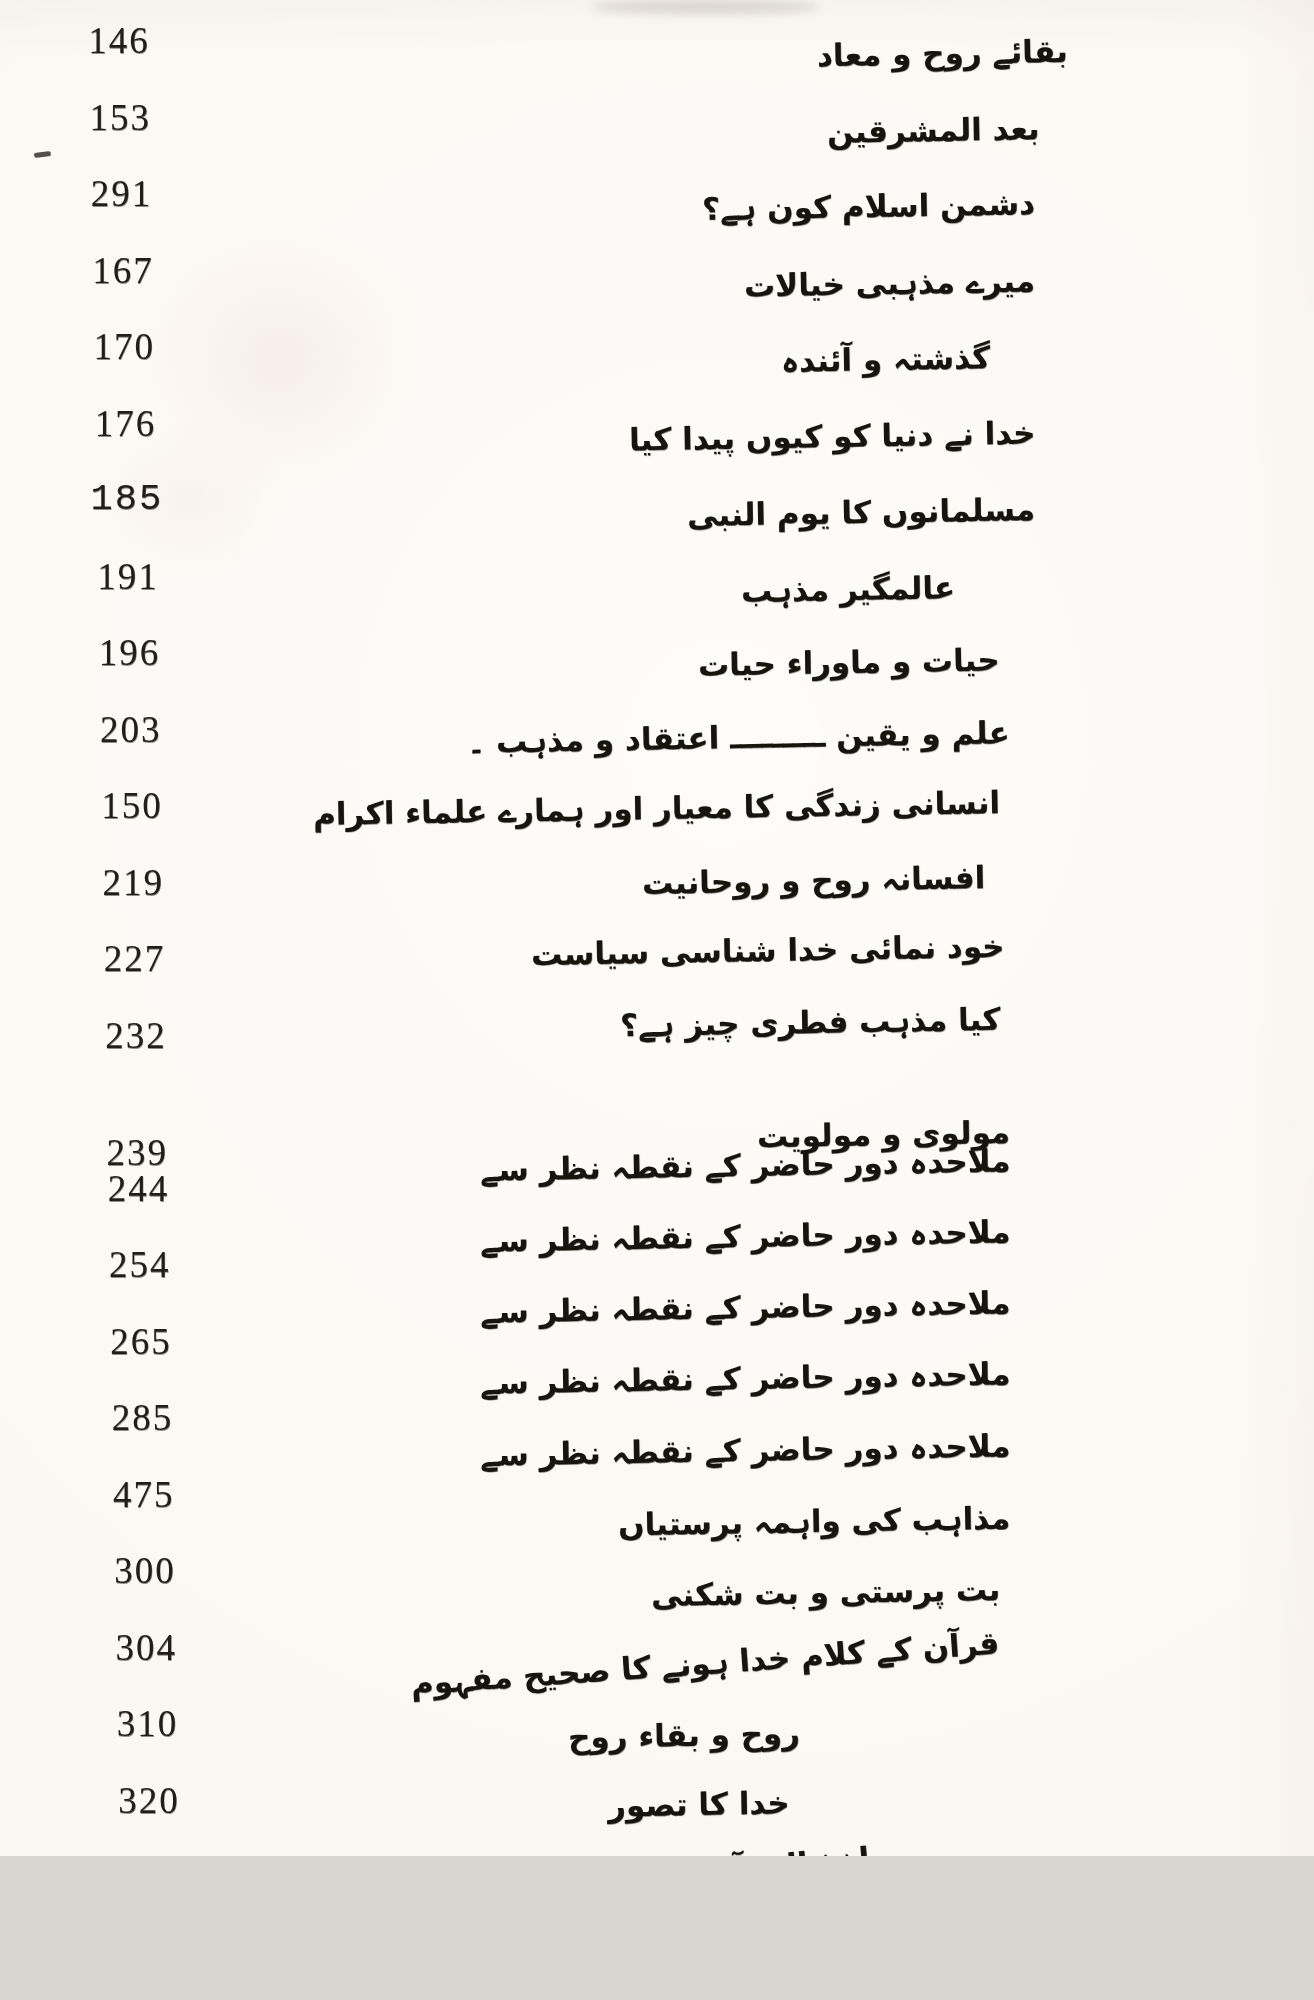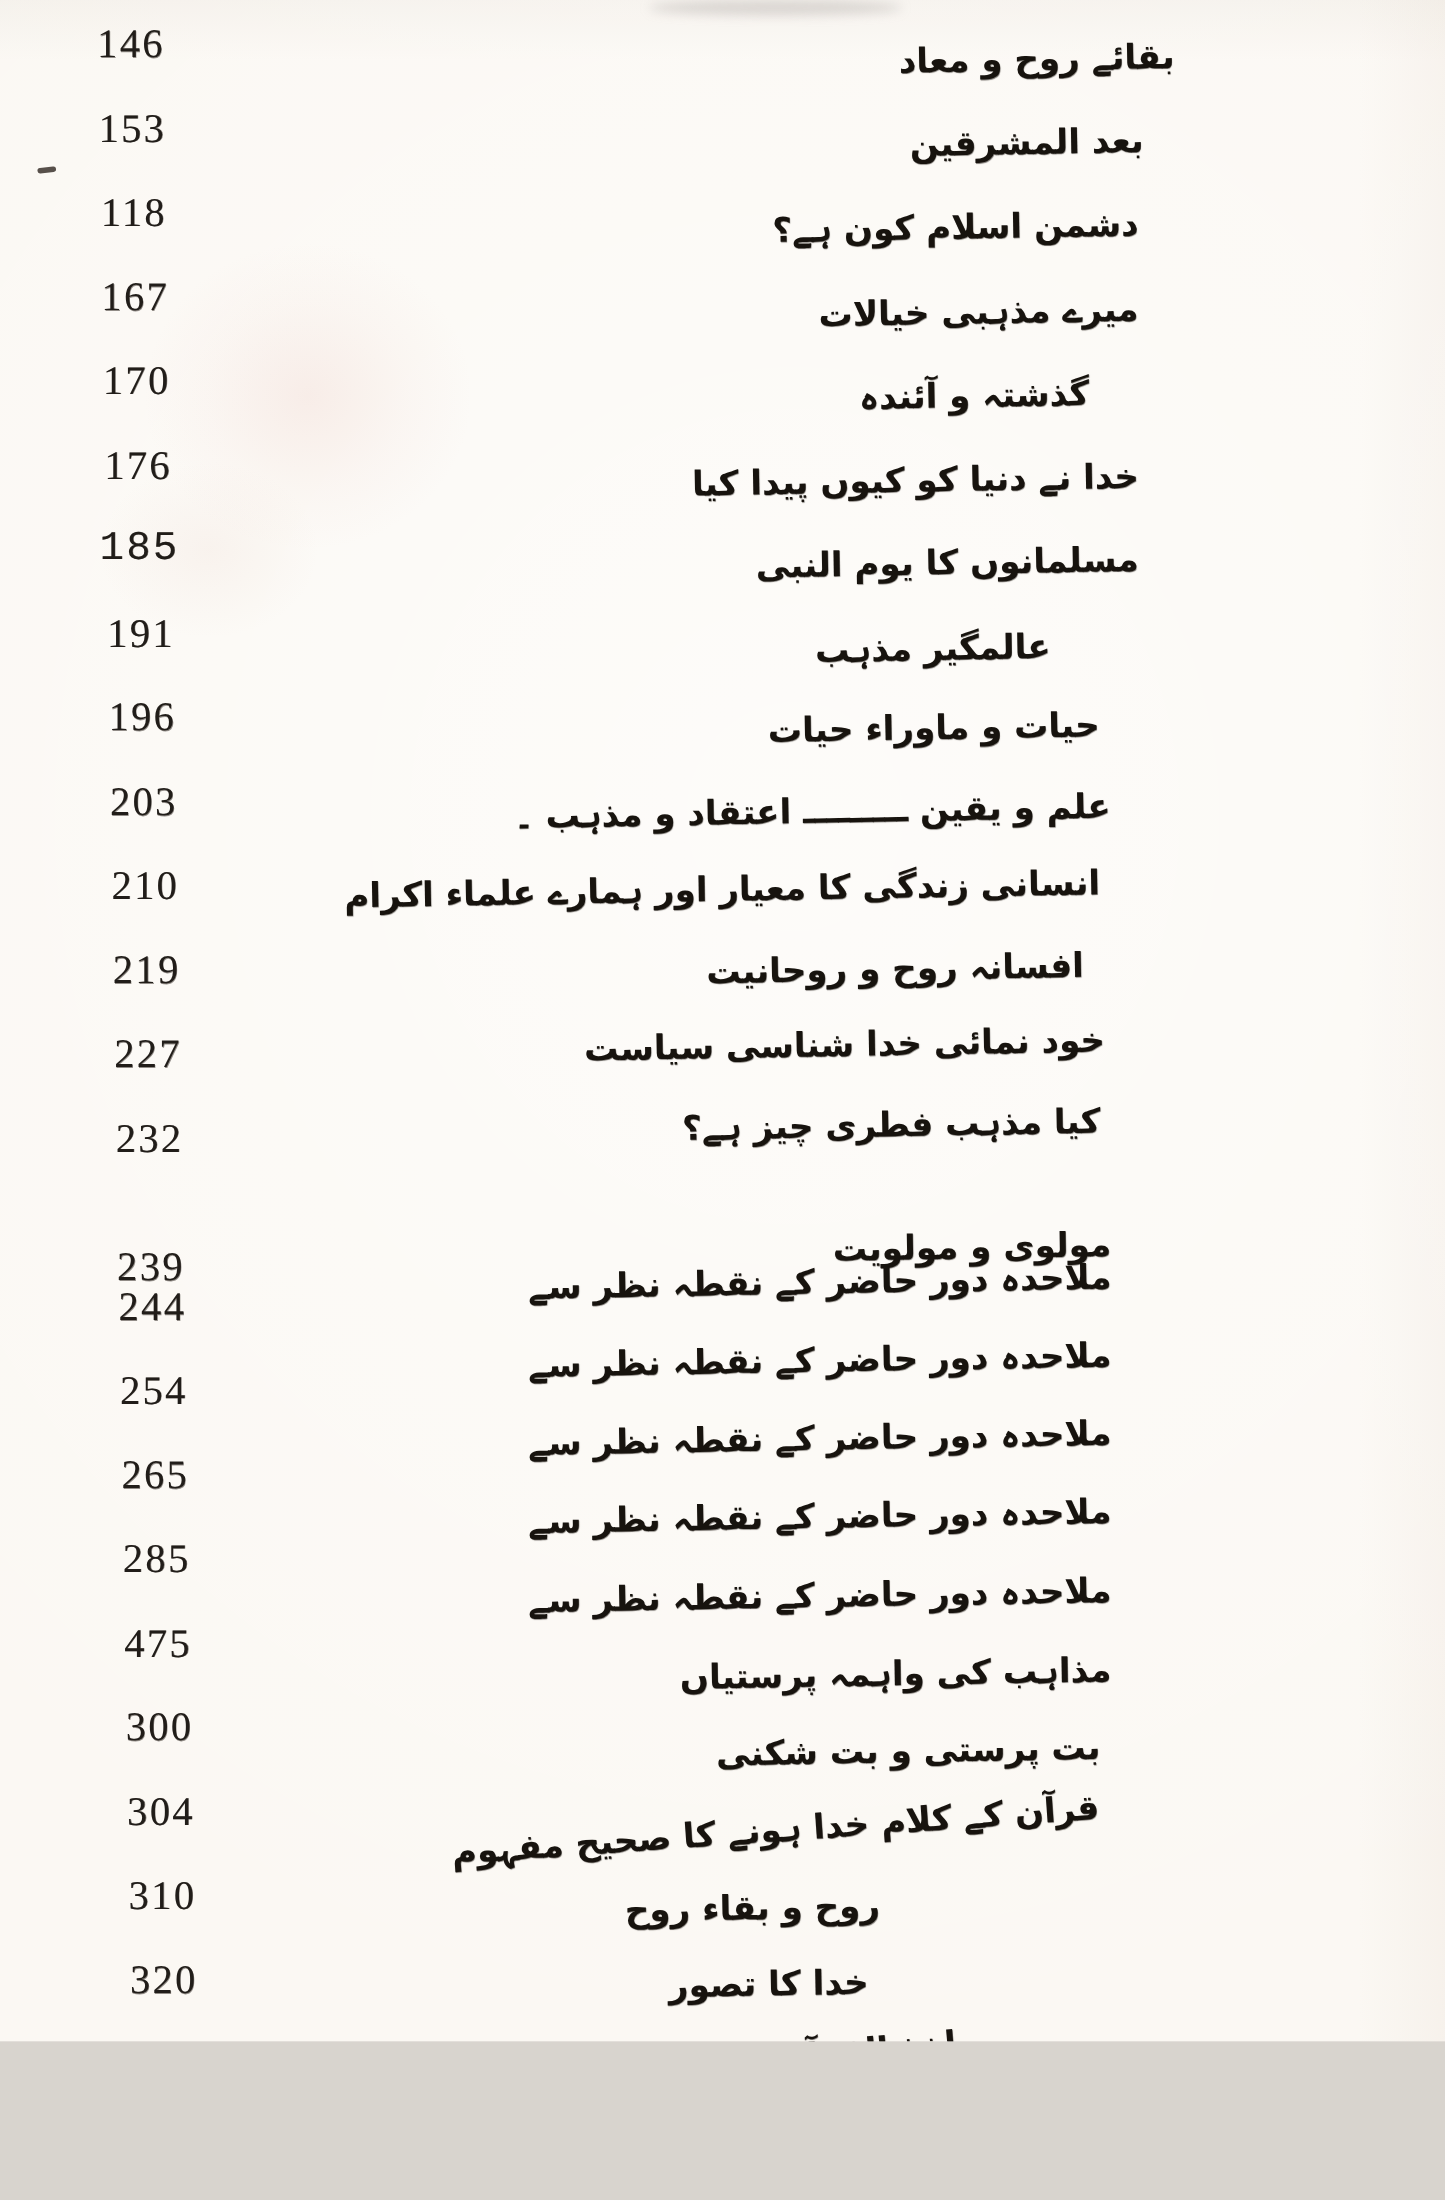--- a/index.html
+++ b/index.html
@@ -58,21 +58,21 @@
     <span class="num" style="left: 64px; top: 22px;">146</span>
     <span class="title" style="right: 246px; top: 38px; transform: rotate(-1deg);">بقائے روح و معاد</span>
   </div>
 
   <div class="row" style="top: 73.5px;">
     <span class="num" style="left: 65.3px; top: 22px;">153</span>
     <span class="title" style="right: 274px; top: 38px; transform: rotate(-1deg);">بعد المشرقین</span>
   </div>
 
   <div class="row" style="top: 150px;">
-    <span class="num" style="left: 66.6px; top: 22px;">118</span>
+    <span class="num" style="left: 66.6px; top: 22px;">291</span>
     <span class="title" style="right: 279px; top: 38px; transform: rotate(-1deg);">دشمن اسلام کون ہے؟</span>
   </div>
 
   <div class="row" style="top: 226.5px;">
     <span class="num" style="left: 67.9px; top: 22px;">167</span>
     <span class="title" style="right: 279px; top: 38px; transform: rotate(-1deg);">میرے مذہبی خیالات</span>
   </div>
 
   <div class="row" style="top: 303px;">
     <span class="num" style="left: 69.2px; top: 22px;">170</span>
@@ -98,21 +98,21 @@
     <span class="num" style="left: 74.4px; top: 22px;">196</span>
     <span class="title" style="right: 314px; top: 35px; transform: rotate(-1deg);">حیات و ماوراء حیات</span>
   </div>
 
   <div class="row" style="top: 685.5px;">
     <span class="num" style="left: 75.7px; top: 22px;">203</span>
     <span class="title" style="right: 304px; top: 33px; transform: rotate(-1deg);">علم و یقین ـــــــــ اعتقاد و مذہب ۔</span>
   </div>
 
   <div class="row" style="top: 762px;">
-    <span class="num" style="left: 77px; top: 22px;">210</span>
+    <span class="num" style="left: 77px; top: 22px;">150</span>
     <span class="title" style="right: 314px; top: 28px; transform: rotate(-1deg);">انسانی زندگی کا معیار اور ہمارے علماء اکرام</span>
   </div>
 
   <div class="row" style="top: 838.5px;">
     <span class="num" style="left: 78.3px; top: 22px;">219</span>
     <span class="title" style="right: 329px; top: 23px; transform: rotate(-1deg);">افسانہ روح و روحانیت</span>
   </div>
 
   <div class="row" style="top: 915px;">
     <span class="num" style="left: 79.6px; top: 22px;">227</span>

